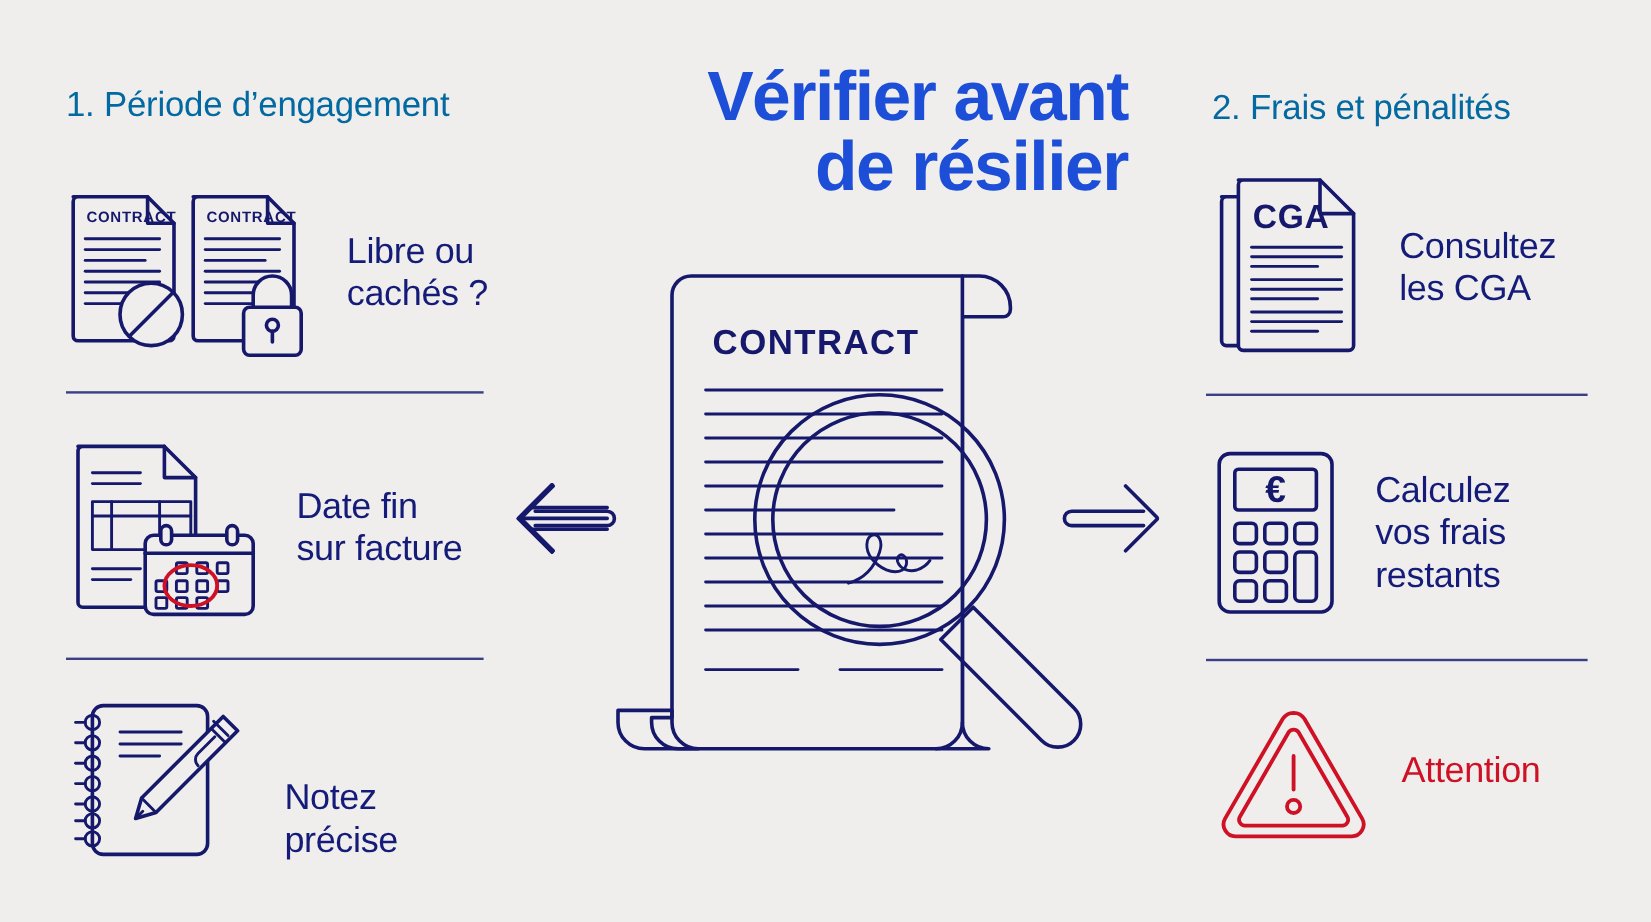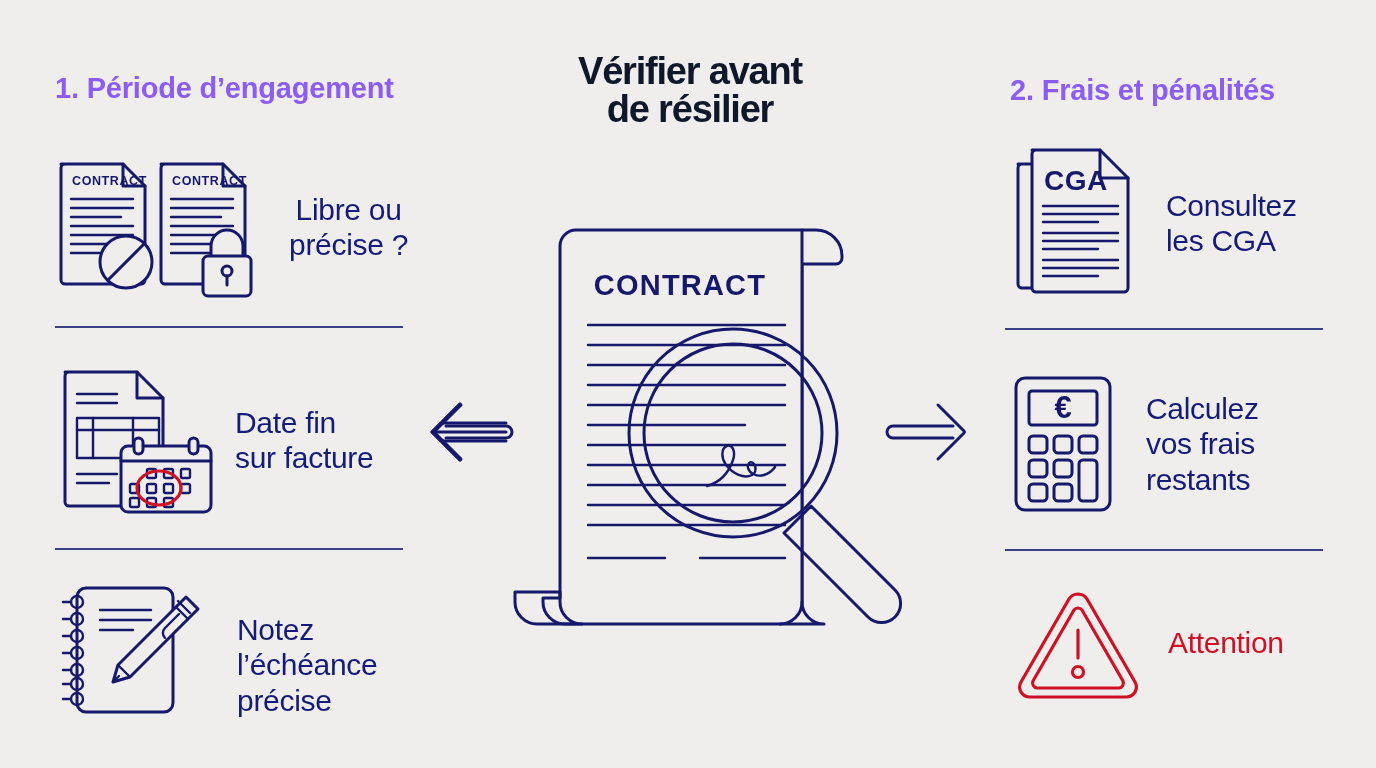--- a/index.html
+++ b/index.html
@@ -15,38 +15,38 @@
     width: 1376px;
     height: 768px;
     background: #efeeec;
     overflow: hidden;
   }
 
   
   .col-heading {
     position: absolute;
     font-size: 29px;
-    font-weight: bold;
-    color: #8b5cf6;
+    font-weight: normal;
+    color: #0369a1;
     letter-spacing: -0.2px;
     white-space: nowrap;
   }
   #heading-left  { left: 55px;  top: 72px; }
   #heading-right { left: 1010px; top: 74px; }
 
   #main-title {
     position: absolute;
     left: 440px;
     top: 52px;
     width: 500px;
-    text-align: center;
-    font-size: 38px;
+    text-align: right;
+    font-size: 58px;
     line-height: 1.0;
     font-weight: bold;
-    color: #0f172a;
+    color: #1d4ed8;
     letter-spacing: -1.2px;
   }
   #main-title .tl2 { display:block; }
 
   
   .column { position: absolute; top: 0; }
   #col-left  { left: 40px;  width: 420px; }
   #col-right { left: 1000px; width: 350px; }
 
   .item {
@@ -64,23 +64,23 @@
     font-size: 30px;
     line-height: 1.18;
     font-weight: 400;
     color: #141b78;
     letter-spacing: -0.3px;
   }
   .item .item-label.danger { color: #cf1126; }
 
   
   #item-libre    { left: 15px;  top: 152px; }
-  #item-libre .item-label { margin-left: 18px; text-align: center; }
+  #item-libre .item-label { margin-left: 18px; }
   #item-date     { left: 15px;  top: 362px; }
-  #item-date .item-label { margin-left: 14px; }
+  #item-date .item-label { margin-left: 26px; }
   #item-notez    { left: 15px;  top: 578px; align-items: flex-end; }
   #item-notez .item-label { margin-left: 22px; }
 
   
   #item-cga       { left: 10px; top: 140px; }
   #item-cga .item-label { margin-left: 26px; }
   #item-calculez  { left: 10px; top: 372px; }
   #item-calculez .item-label { margin-left: 30px; }
   #item-attention { left: 10px; top: 580px; text-align: right; }
   #item-attention .item-label { margin-left: 22px; }
@@ -192,21 +192,21 @@
           <line class="stroke" x1="53" y1="128" x2="89" y2="92" stroke-width="4"></line>
 
           <path class="stroke fill-bg" d="M156 104 v-10 a16 16 0 0 1 32 0 v10"></path>
           <rect class="stroke fill-bg" x="148" y="104" width="48" height="40" rx="5"></rect>
           <circle class="stroke" cx="172" cy="119" r="5"></circle>
           <path class="stroke" d="M172 124 v9"></path>
         </svg>
       </div>
       <div class="item-label">
         <div>Libre ou</div>
-        <div>précise ?</div>
+        <div>cachés ?</div>
       </div>
     </div>
 
     <div class="item" id="item-date">
       <div class="icon-wrap">
         <svg width="166" height="156" viewBox="0 0 166 156">
 
           <path class="stroke" d="M10 10 h72 l26 26 v104 a4 4 0 0 1 -4 4 H14 a4 4 0 0 1 -4 -4 V14 a4 4 0 0 1 4 -4 z"></path>
           <path class="stroke" d="M82 10 v26 h26"></path>
           <g class="stroke-thin">
@@ -281,21 +281,20 @@
           <path class="stroke-thin" d="M63 87 l12 12"></path>
           <path class="stroke-thin" d="M58 104 l6 -6"></path>
 
           <path class="stroke-thin" d="M121 29 l12 12"></path>
 
           <path class="stroke-thin" d="M124 36 l-14 14 a7 7 0 0 0 0 10"></path>
         </svg>
       </div>
       <div class="item-label">
         <div>Notez</div>
-        <div>l’échéance</div>
         <div>précise</div>
       </div>
     </div>
   </div>
 
   <div id="col-right" class="column">
 
     <div class="item" id="item-cga">
       <div class="icon-wrap">
         <svg width="130" height="166" viewBox="0 0 130 166">

